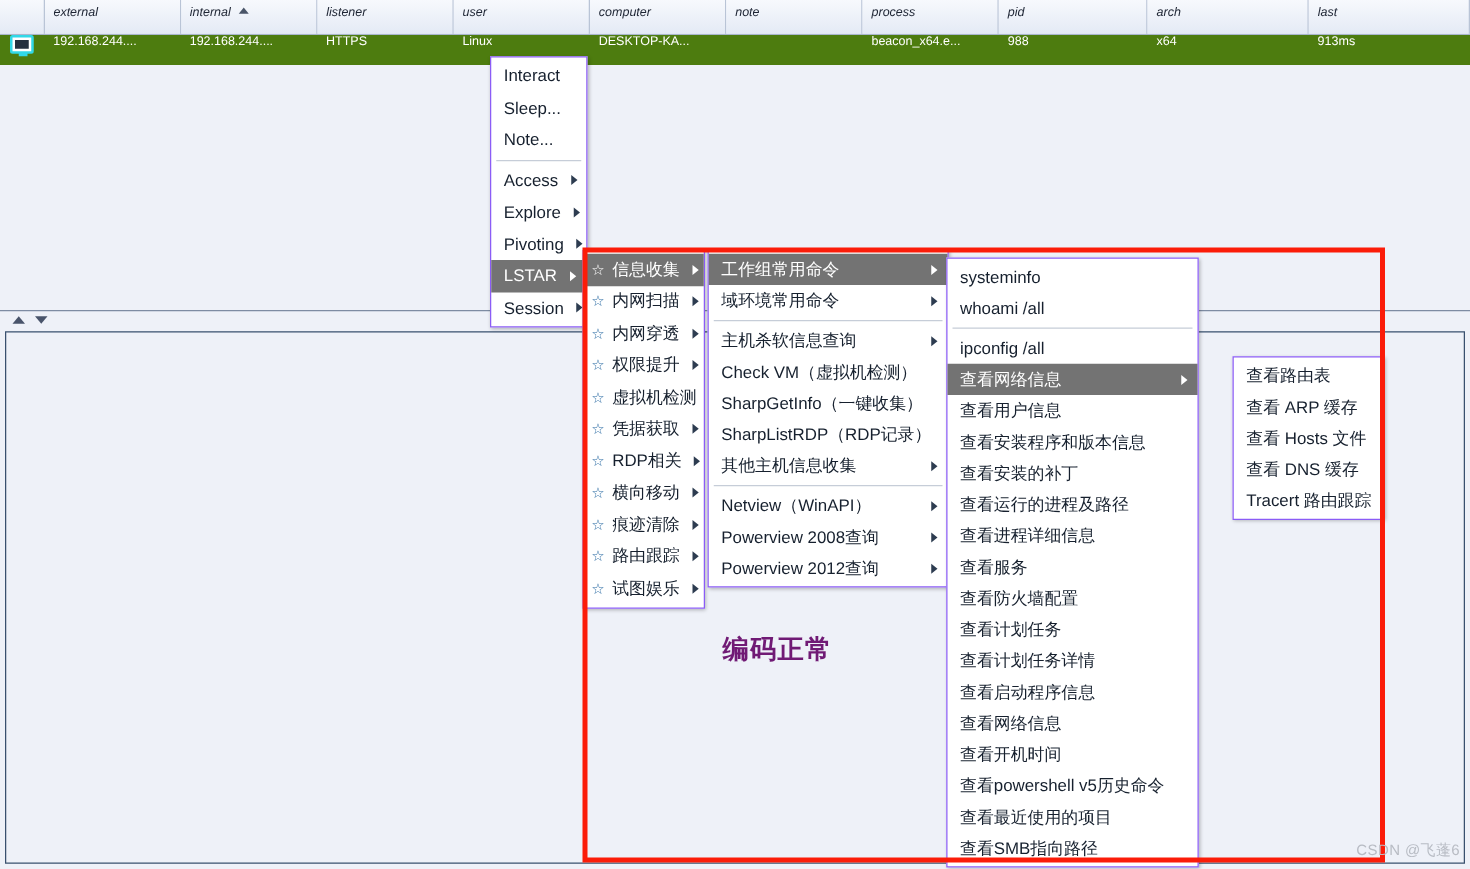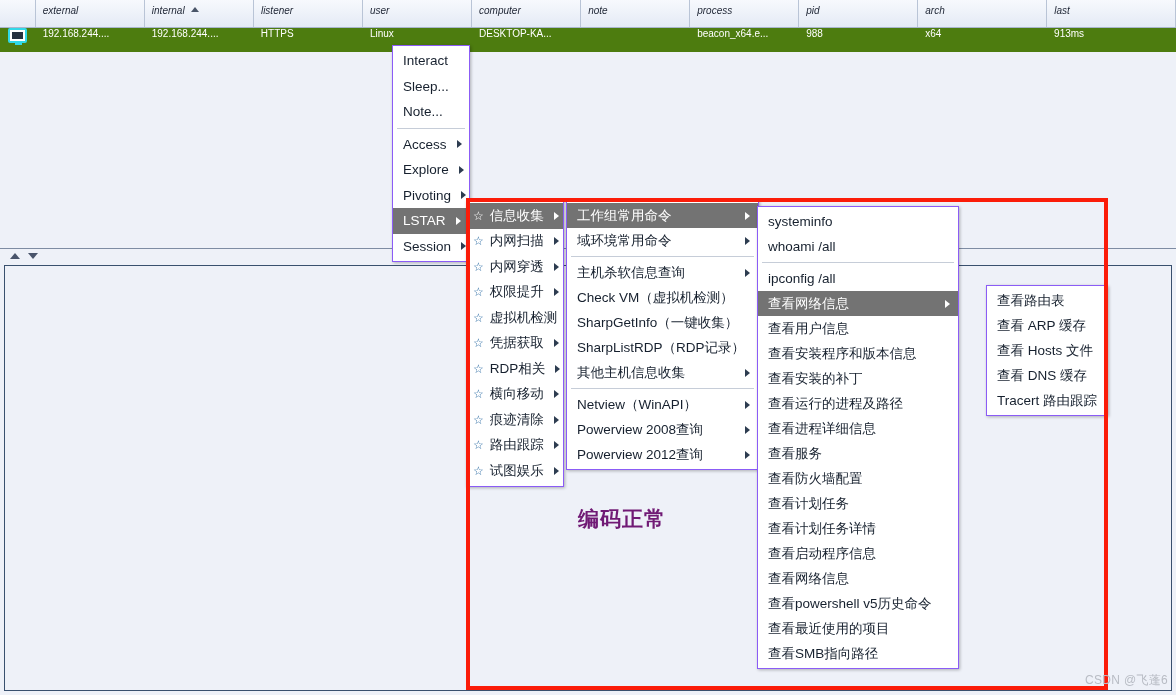--- a/index.html
+++ b/index.html
@@ -401,20 +401,23 @@
       <div class="mi">
         <span class="lbl">查看计划任务详情</span>
       </div>
       <div class="mi">
         <span class="lbl">查看启动程序信息</span>
       </div>
       <div class="mi">
         <span class="lbl">查看网络信息</span>
       </div>
       <div class="mi">
+        <span class="lbl">查看开机时间</span>
+      </div>
+      <div class="mi">
         <span class="lbl">查看powershell v5历史命令</span>
       </div>
       <div class="mi">
         <span class="lbl">查看最近使用的项目</span>
       </div>
       <div class="mi">
         <span class="lbl">查看SMB指向路径</span>
       </div>
     </div>
   <div class="menu" id="menu-netinfo">

